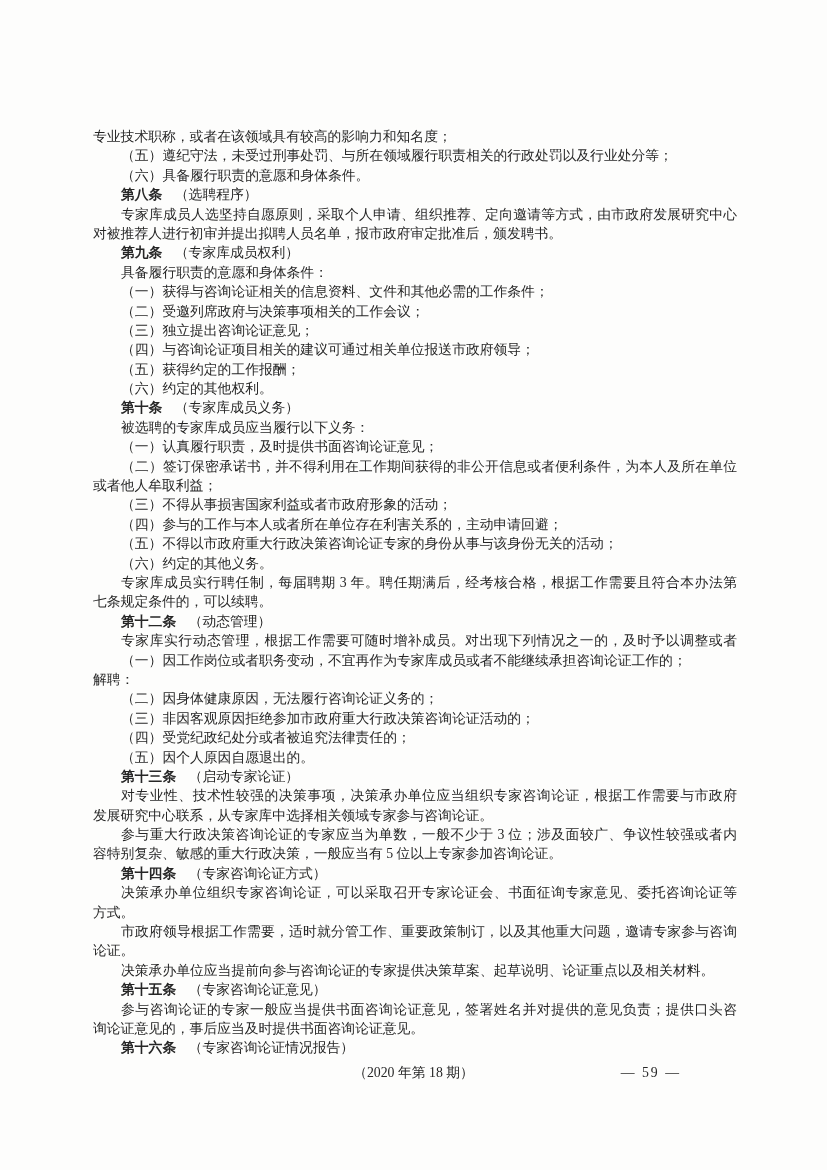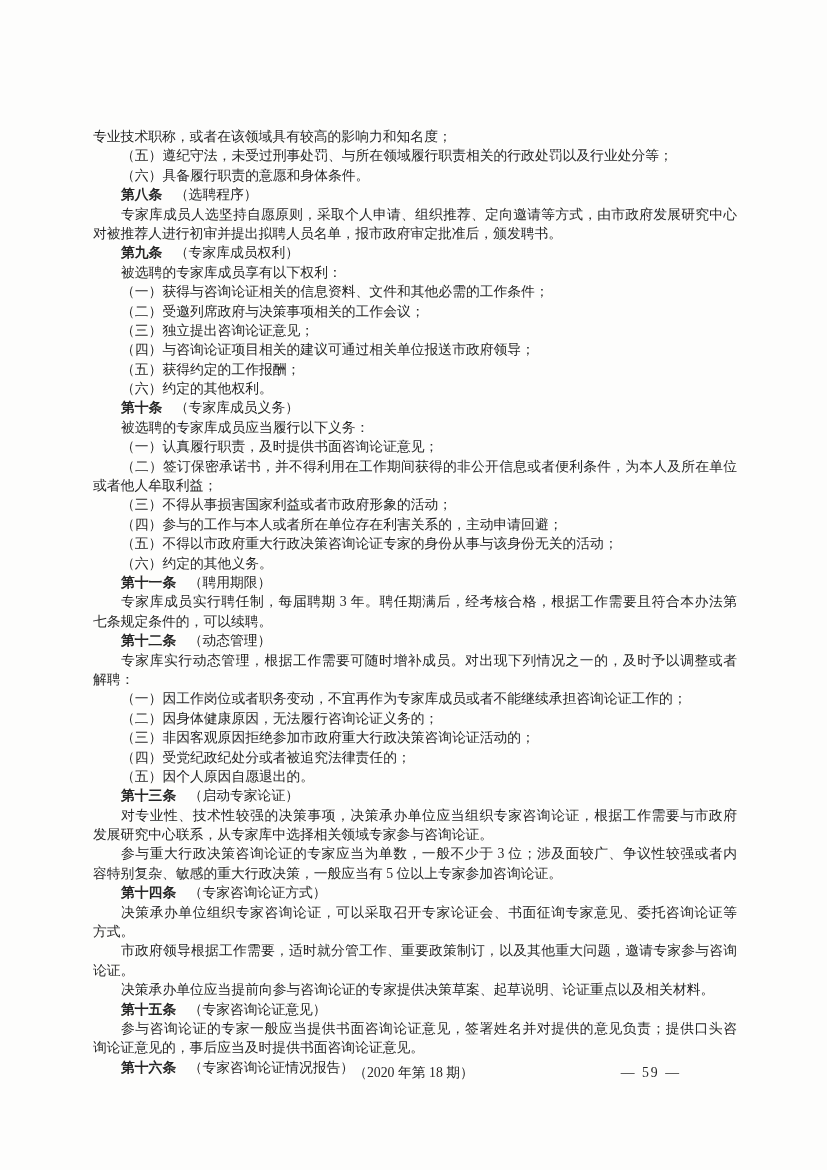--- a/index.html
+++ b/index.html
@@ -69,43 +69,42 @@
 <body>
 
 <div class="doc-body">
     <div class="line"><span>专业技术职称，或者在该领域具有较高的影响力和知名度；</span></div>
     <div class="line indent"><span>（五）遵纪守法，未受过刑事处罚、与所在领域履行职责相关的行政处罚以及行业处分等；</span></div>
     <div class="line indent"><span>（六）具备履行职责的意愿和身体条件。</span></div>
     <div class="line indent"><b class="article">第八条</b><span>（选聘程序）</span></div>
     <div class="line indent justify"><span>专家库成员人选坚持自愿原则，采取个人申请、组织推荐、定向邀请等方式，由市政府发展研究中心</span></div>
     <div class="line"><span>对被推荐人进行初审并提出拟聘人员名单，报市政府审定批准后，颁发聘书。</span></div>
     <div class="line indent"><b class="article">第九条</b><span>（专家库成员权利）</span></div>
-    <div class="line indent"><span>被选聘的专家库成员享有以下权利：</span></div>
+    <div class="line indent"><span>具备履行职责的意愿和身体条件：</span></div>
     <div class="line indent"><span>（一）获得与咨询论证相关的信息资料、文件和其他必需的工作条件；</span></div>
     <div class="line indent"><span>（二）受邀列席政府与决策事项相关的工作会议；</span></div>
     <div class="line indent"><span>（三）独立提出咨询论证意见；</span></div>
     <div class="line indent"><span>（四）与咨询论证项目相关的建议可通过相关单位报送市政府领导；</span></div>
     <div class="line indent"><span>（五）获得约定的工作报酬；</span></div>
     <div class="line indent"><span>（六）约定的其他权利。</span></div>
     <div class="line indent"><b class="article">第十条</b><span>（专家库成员义务）</span></div>
     <div class="line indent"><span>被选聘的专家库成员应当履行以下义务：</span></div>
     <div class="line indent"><span>（一）认真履行职责，及时提供书面咨询论证意见；</span></div>
     <div class="line indent justify"><span>（二）签订保密承诺书，并不得利用在工作期间获得的非公开信息或者便利条件，为本人及所在单位</span></div>
     <div class="line"><span>或者他人牟取利益；</span></div>
     <div class="line indent"><span>（三）不得从事损害国家利益或者市政府形象的活动；</span></div>
     <div class="line indent"><span>（四）参与的工作与本人或者所在单位存在利害关系的，主动申请回避；</span></div>
     <div class="line indent"><span>（五）不得以市政府重大行政决策咨询论证专家的身份从事与该身份无关的活动；</span></div>
     <div class="line indent"><span>（六）约定的其他义务。</span></div>
-    <div class="line indent"><b class="article">第十一条</b><span>（聘用期限）</span></div>
     <div class="line indent justify"><span>专家库成员实行聘任制，每届聘期 3 年。聘任期满后，经考核合格，根据工作需要且符合本办法第</span></div>
     <div class="line"><span>七条规定条件的，可以续聘。</span></div>
     <div class="line indent"><b class="article">第十二条</b><span>（动态管理）</span></div>
     <div class="line indent justify"><span>专家库实行动态管理，根据工作需要可随时增补成员。对出现下列情况之一的，及时予以调整或者</span></div>
+    <div class="line indent"><span>（一）因工作岗位或者职务变动，不宜再作为专家库成员或者不能继续承担咨询论证工作的；</span></div>
     <div class="line"><span>解聘：</span></div>
-    <div class="line indent"><span>（一）因工作岗位或者职务变动，不宜再作为专家库成员或者不能继续承担咨询论证工作的；</span></div>
     <div class="line indent"><span>（二）因身体健康原因，无法履行咨询论证义务的；</span></div>
     <div class="line indent"><span>（三）非因客观原因拒绝参加市政府重大行政决策咨询论证活动的；</span></div>
     <div class="line indent"><span>（四）受党纪政纪处分或者被追究法律责任的；</span></div>
     <div class="line indent"><span>（五）因个人原因自愿退出的。</span></div>
     <div class="line indent"><b class="article">第十三条</b><span>（启动专家论证）</span></div>
     <div class="line indent justify"><span>对专业性、技术性较强的决策事项，决策承办单位应当组织专家咨询论证，根据工作需要与市政府</span></div>
     <div class="line"><span>发展研究中心联系，从专家库中选择相关领域专家参与咨询论证。</span></div>
     <div class="line indent justify"><span>参与重大行政决策咨询论证的专家应当为单数，一般不少于 3 位；涉及面较广、争议性较强或者内</span></div>
     <div class="line"><span>容特别复杂、敏感的重大行政决策，一般应当有 5 位以上专家参加咨询论证。</span></div>
     <div class="line indent"><b class="article">第十四条</b><span>（专家咨询论证方式）</span></div>

